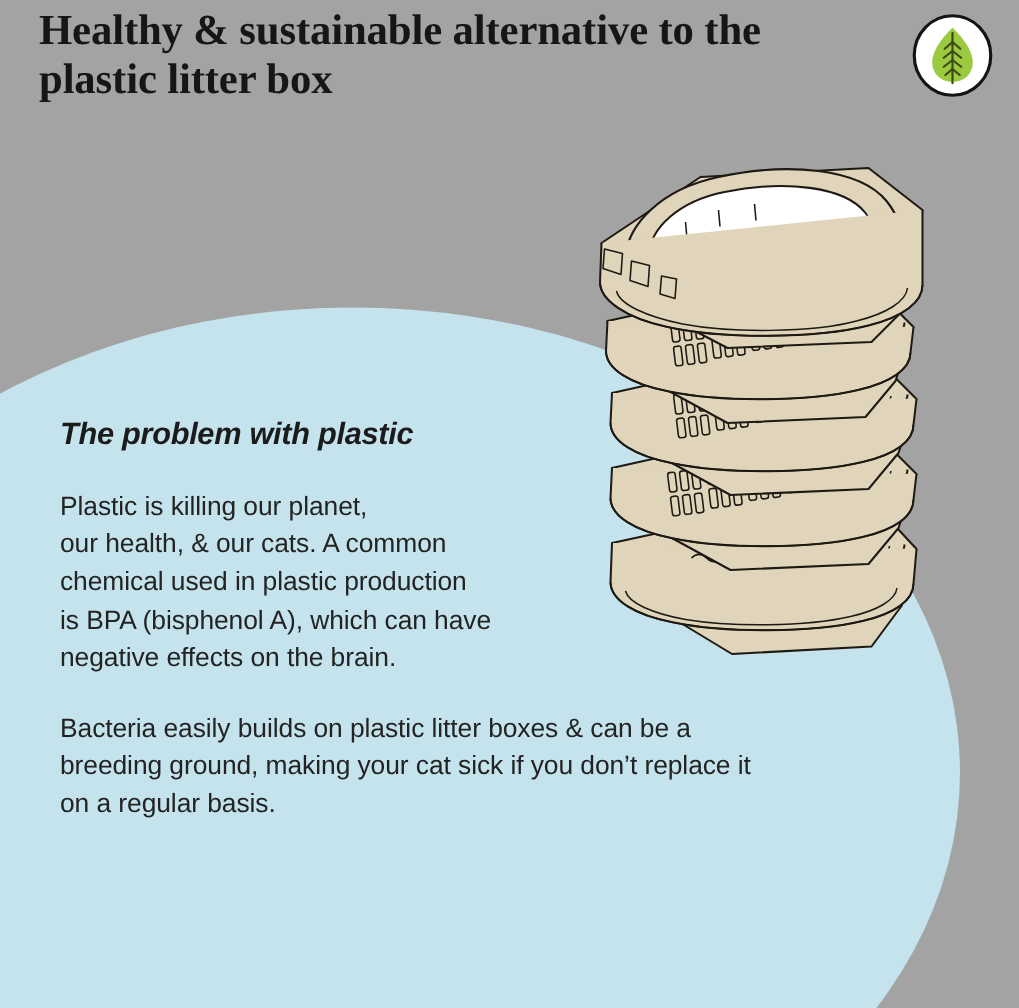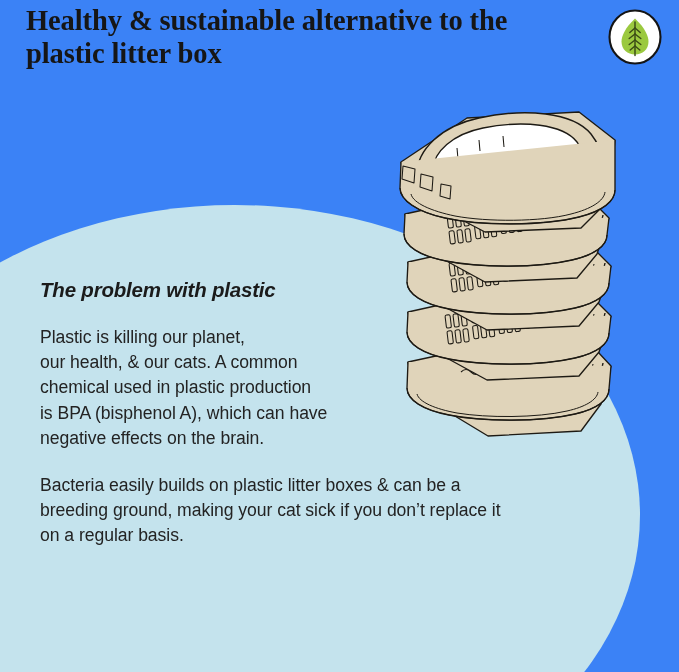--- a/index.html
+++ b/index.html
@@ -11,21 +11,21 @@
     height: 672px;
     background: #ffffff;
     font-family: "Liberation Sans", sans-serif;
     overflow: hidden;
     position: relative;
   }
   #page {
     position: relative;
     width: 679px;
     height: 672px;
-    background: #3b82f6;
+    background: #a3a3a3;
     overflow: hidden;
   }
 
   
   .blob {
     position: absolute;
     left: -170px;
     top: 205px;
     width: 810px;
     height: 620px;

